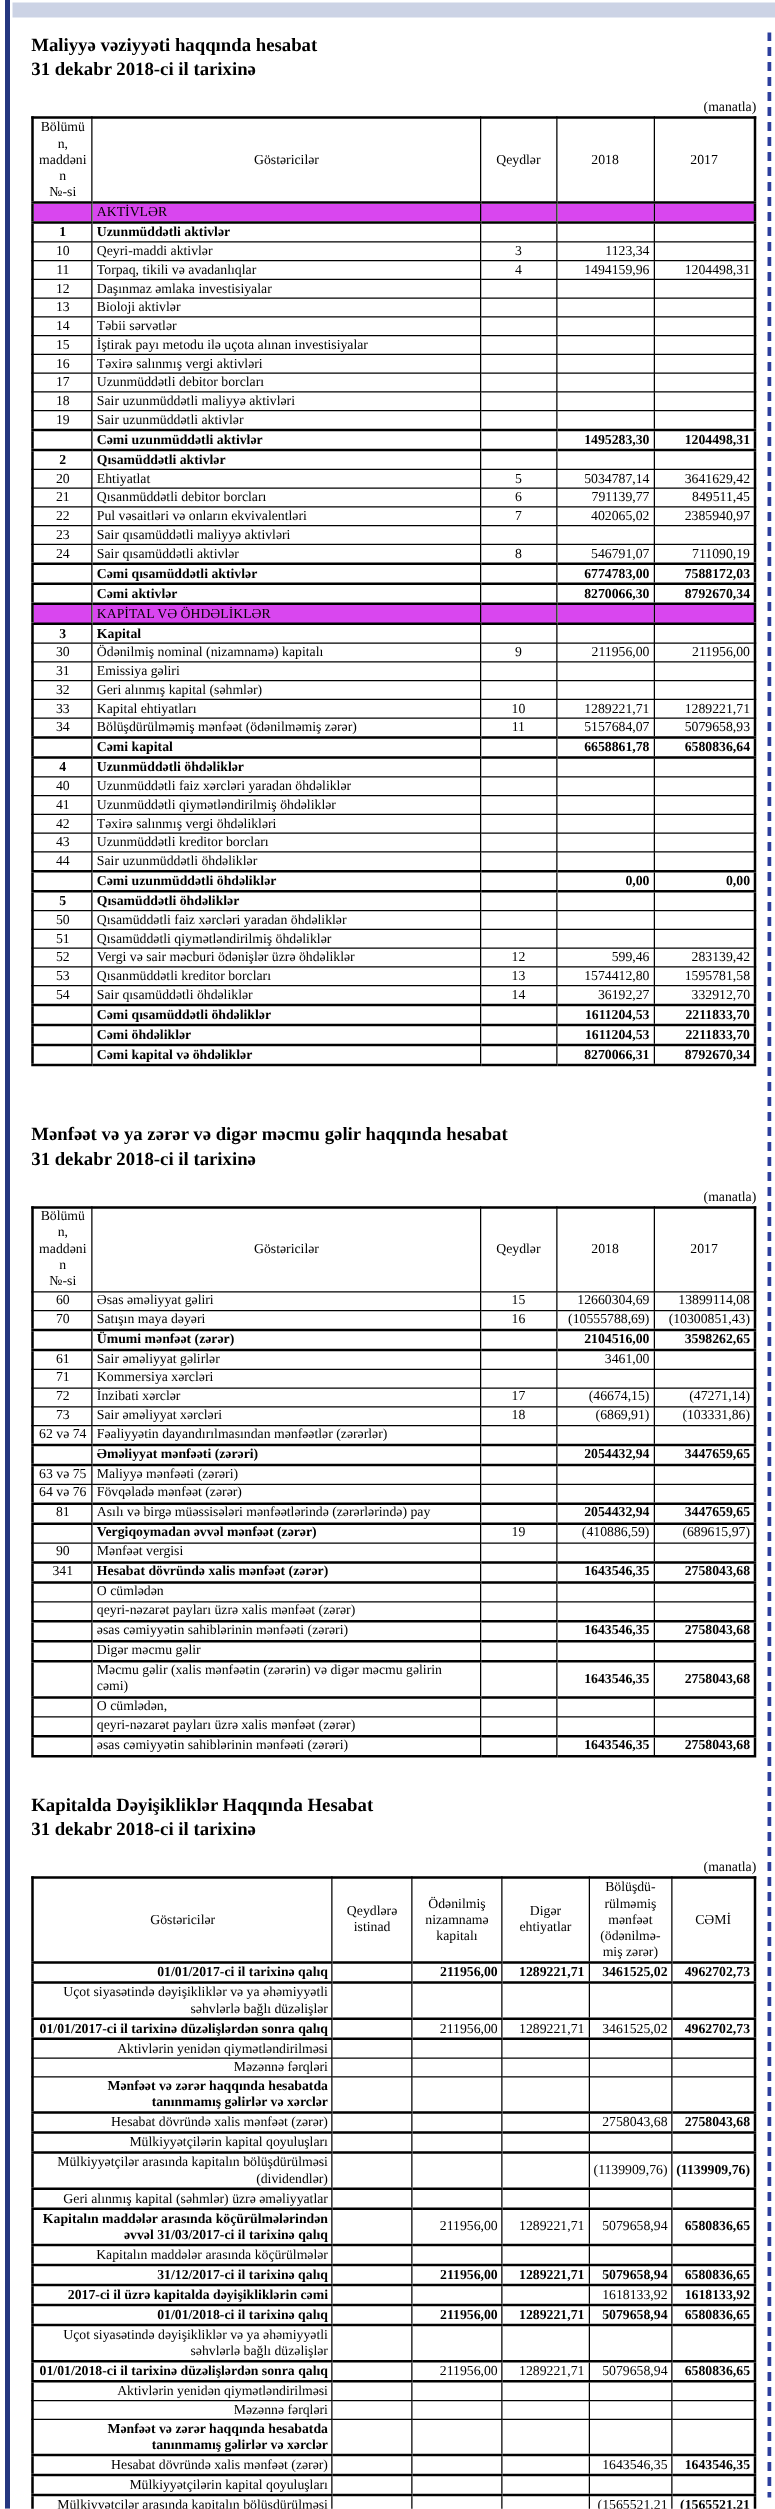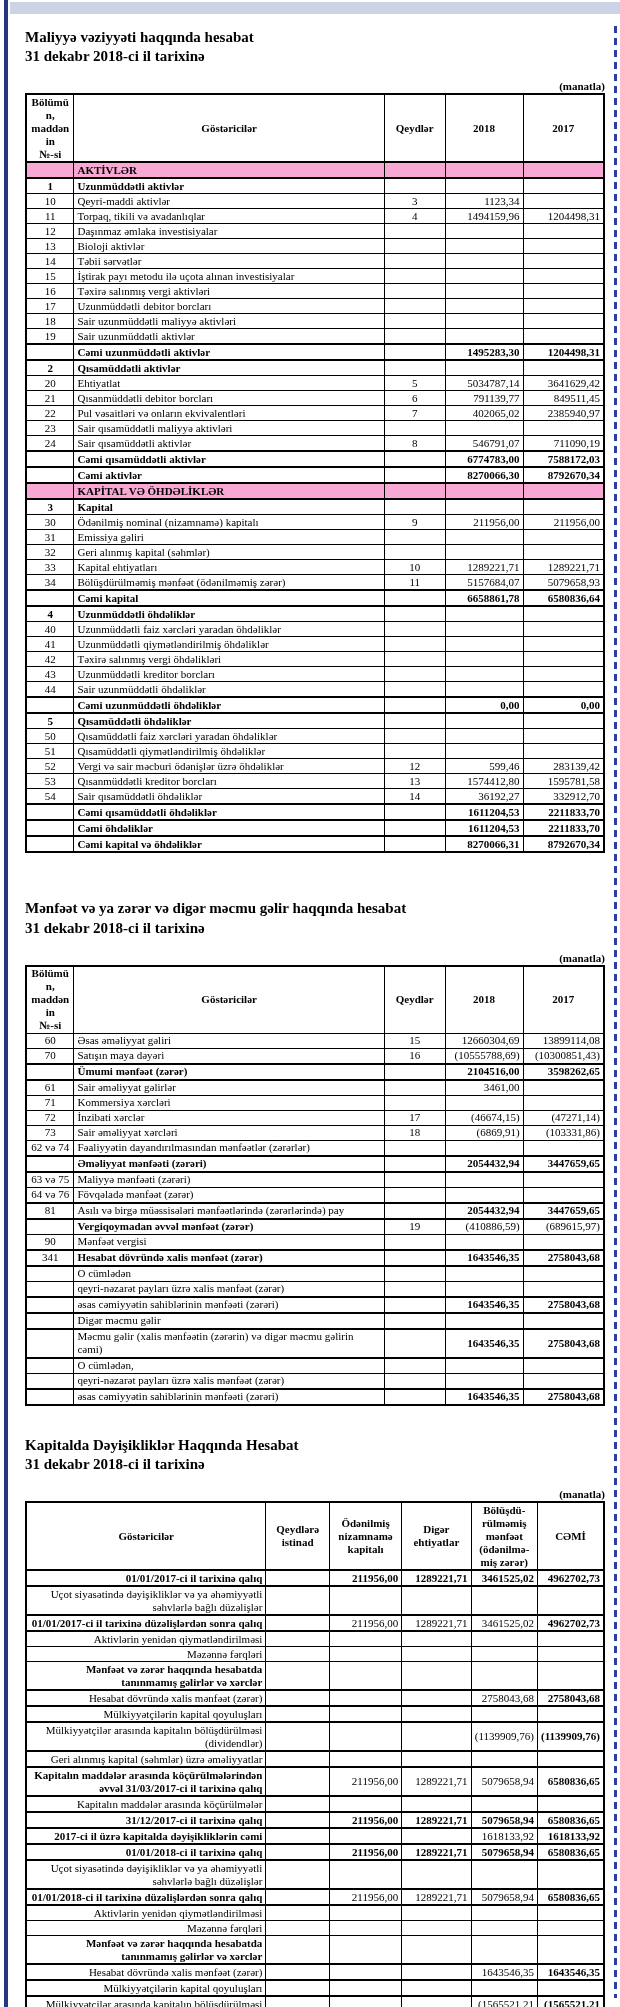--- a/index.html
+++ b/index.html
@@ -7,26 +7,26 @@
   body{
     width:620px;height:2007px;position:relative;overflow:hidden;
     font-family:"Liberation Serif","DejaVu Serif",serif;color:#000;
   }
   .top-band{position:absolute;top:2px;left:10px;right:0;height:12px;background:#ccd3e5}
   .left-stripe{position:absolute;top:0;left:4px;width:4px;height:100%;background:#253780}
   .right-dash{position:absolute;top:26px;right:3px;width:3px;height:1972px;
     background:repeating-linear-gradient(180deg,#2c3f9d 0,#2c3f9d 7px,transparent 7px,transparent 12px)}
   .content{position:relative;padding:28px 15px 0 25px}
   .rtitle{font-weight:bold;font-size:15px;line-height:1.28}
-  .note{ text-align:right;font-weight:bold;font-size:11px;margin:14px 0 1px 0;width:580px}
+  .note{ text-align:right;font-weight:normal;font-size:11px;margin:14px 0 1px 0;width:580px}
   table{border-collapse:collapse;width:580px;table-layout:fixed;font-size:11px;border:2px solid #000}
   th,td{border:1px solid #000;padding:0.5px 3px;line-height:13px;vertical-align:middle;
     overflow:hidden;word-wrap:break-word}
-  th{font-weight:bold;text-align:center;white-space:pre-line;vertical-align:middle}
-  tr.sect td{background:#f9a8d4;font-weight:bold}
+  th{font-weight:normal;text-align:center;white-space:pre-line;vertical-align:middle}
+  tr.sect td{background:#d946ef;font-weight:normal}
   td.b{font-weight:bold}
   tr.hv td{border-top-width:2px;border-bottom-width:2px}
   .t5 td.c0{text-align:center}
   .t5 td.c1{text-align:left}
   .t5 td.c2{text-align:center}
   .t5 td.c3,.t5 td.c4{text-align:right}
   .t6 td.c0{text-align:right}
   .t6 td.c1{text-align:center}
   .t6 td.c2,.t6 td.c3,.t6 td.c4,.t6 td.c5{text-align:right}
   .rpt2{margin-top:46px}

